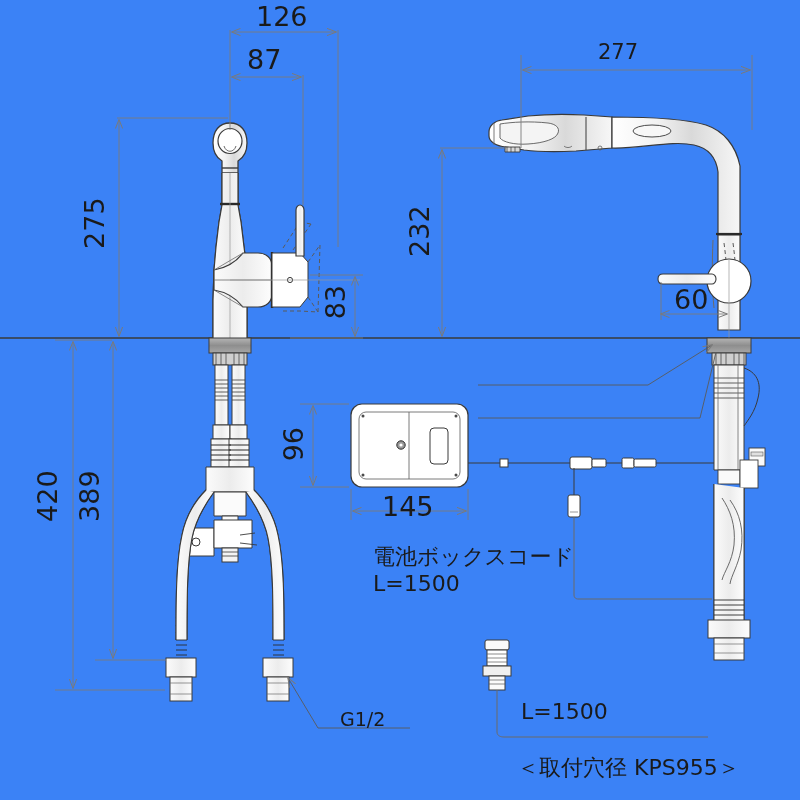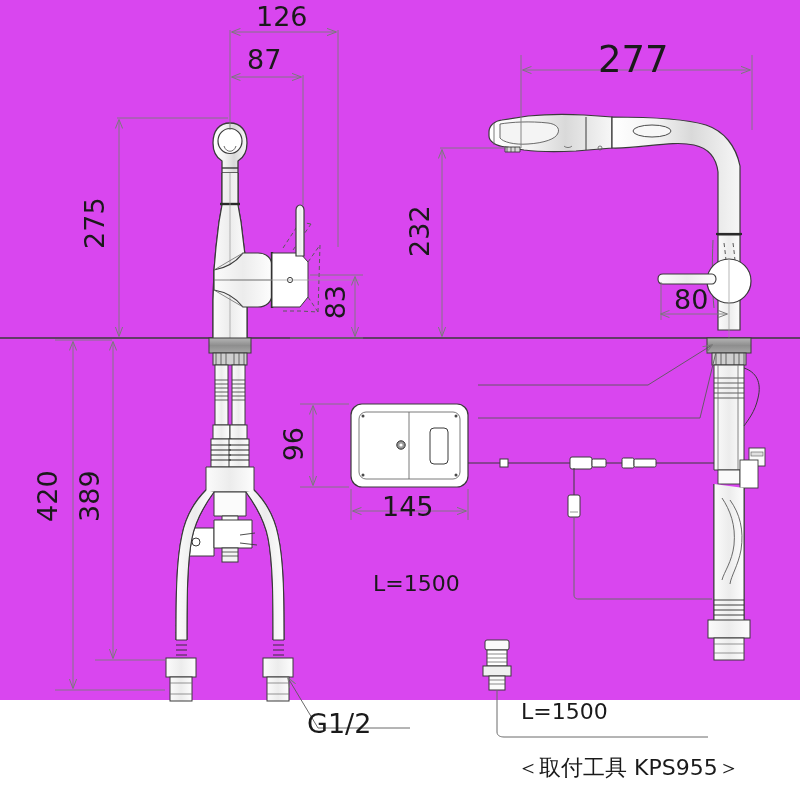--- a/index.html
+++ b/index.html
@@ -1,20 +1,20 @@
 <!DOCTYPE html>
 <html><head>
 <meta charset="utf-8">
 <style>
   html,body{margin:0;padding:0;background:#fff;}
   body{
     font-family:"Liberation Sans","DejaVu Sans",sans-serif;
     width:800px;height:800px;overflow:hidden;position:relative;
   }
-  #sheet{position:relative;width:800px;height:700px;background:#d946ef;}
+  #sheet{position:relative;width:800px;height:800px;background:#3b82f6;}
   #sheet svg{position:absolute;left:0;top:0;}
   .dimtxt{
     position:absolute;
     font-family:"DejaVu Sans","Liberation Sans",sans-serif;
     color:#1a1a1a;
     white-space:nowrap;
     line-height:1.05;
     user-select:none;
   }
   .rot90{transform-origin:50% 50%;transform:rotate(-90deg);}
@@ -387,37 +387,38 @@
 </svg>
 
 <div class="dimtxt" style="left:256px;top:3px;font-size:27px;">126</div>
 
 <div class="dimtxt" style="left:247px;top:46px;font-size:27px;">87</div>
 
 <div class="dimtxt rot90" style="left:65px;top:209px;width:60px;text-align:center;font-size:27px;">275</div>
 
 <div class="dimtxt rot90" style="left:306px;top:288px;width:60px;text-align:center;font-size:27px;">83</div>
 
-<div class="dimtxt" style="left:598px;top:41px;font-size:37px;">277</div>
+<div class="dimtxt" style="left:598px;top:41px;font-size:21px;">277</div>
 
 <div class="dimtxt rot90" style="left:390px;top:217px;width:60px;text-align:center;font-size:27px;">232</div>
 
-<div class="dimtxt" style="left:674px;top:286px;font-size:27px;">80</div>
+<div class="dimtxt" style="left:674px;top:286px;font-size:27px;">60</div>
 
 <div class="dimtxt rot90" style="left:18px;top:482px;width:60px;text-align:center;font-size:27px;">420</div>
 
 <div class="dimtxt rot90" style="left:60px;top:482px;width:60px;text-align:center;font-size:27px;">389</div>
 
 <div class="dimtxt rot90" style="left:264px;top:430px;width:60px;text-align:center;font-size:27px;">96</div>
 
 <div class="dimtxt" style="left:382px;top:493px;font-size:27px;">145</div>
 
 
 
+<div class="dimtxt" style="left:373px;top:545px;font-size:22px;">電池ボックスコード</div>
 <div class="dimtxt" style="left:373px;top:572px;font-size:22px;">L=1500</div>
 
 <div class="dimtxt" style="left:521px;top:700px;font-size:22px;">L=1500</div>
 
-<div class="dimtxt" style="left:307px;top:710px;font-size:27px;">G1/2</div>
-
-<div class="dimtxt" style="left:517px;top:756px;font-size:22px;">＜取付工具 KPS955＞</div>
+<div class="dimtxt" style="left:340px;top:710px;font-size:19px;">G1/2</div>
+
+<div class="dimtxt" style="left:517px;top:756px;font-size:22px;">＜取付穴径 KPS955＞</div>
 
 </div>
 
 </body></html>

